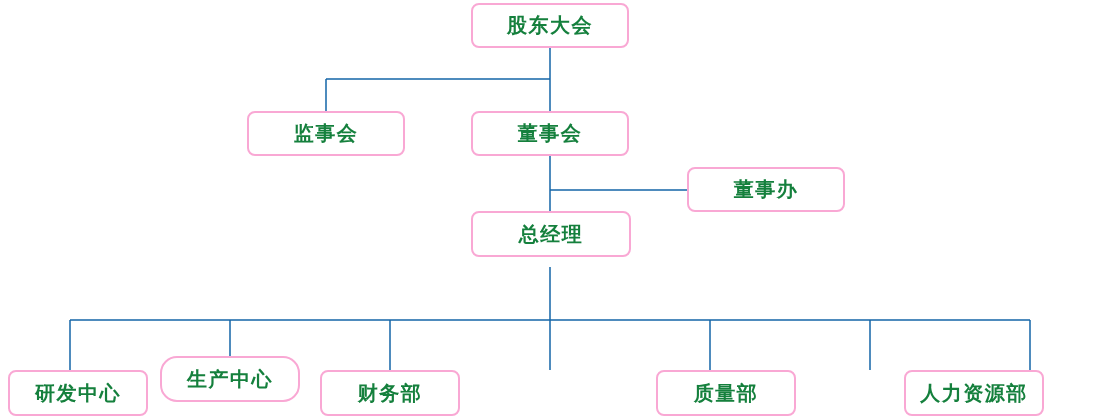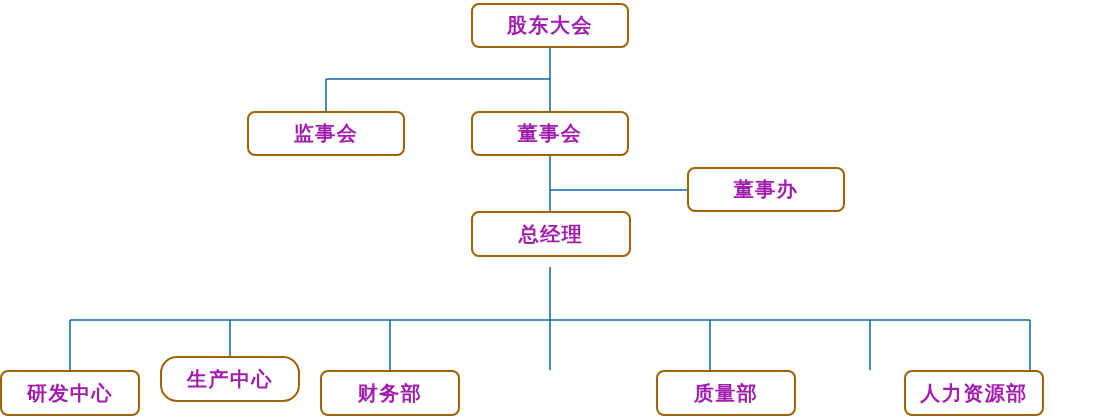--- a/index.html
+++ b/index.html
@@ -20,43 +20,43 @@
     left: 0;
     top: 0;
     width: 1100px;
     height: 420px;
     pointer-events: none;
   }
   .node {
     position: absolute;
     box-sizing: border-box;
     background: #ffffff;
-    border: 2px solid #a16207;
+    border: 2px solid #f9a8d4;
     border-radius: 8px;
     display: flex;
     align-items: center;
     justify-content: center;
-    color: #a21caf;
+    color: #15803d;
     font-size: 20px;
     font-weight: 700;
     letter-spacing: 1.5px;
     white-space: nowrap;
   }
   .node-lg { width: 158px; height: 45px; }
   .node-sm { width: 140px; height: 46px; }
 
   
   .pos-shareholders { left: 471px; top: 3px;   }
   .pos-supervisory  { left: 247px; top: 111px; }
   .pos-directors    { left: 471px; top: 111px; }
   .pos-boardoffice  { left: 687px; top: 167px; }
   .pos-gm           { left: 471px; top: 211px; width: 160px; height: 46px; }
 
   
-  .pos-dept0 { left: 0px;   top: 370px; }
+  .pos-dept0 { left: 8px;   top: 370px; }
   .pos-dept1 { left: 160px; top: 356px; border-radius: 17px; }
   .pos-dept2 { left: 320px; top: 370px; }
   .pos-dept3 { left: 480px; top: 370px; }
   .pos-dept4 { left: 656px; top: 370px; }
   .pos-dept5 { left: 800px; top: 370px; }
   .pos-dept6 { left: 904px; top: 370px; }
 </style>
 </head>
 <body>
 

